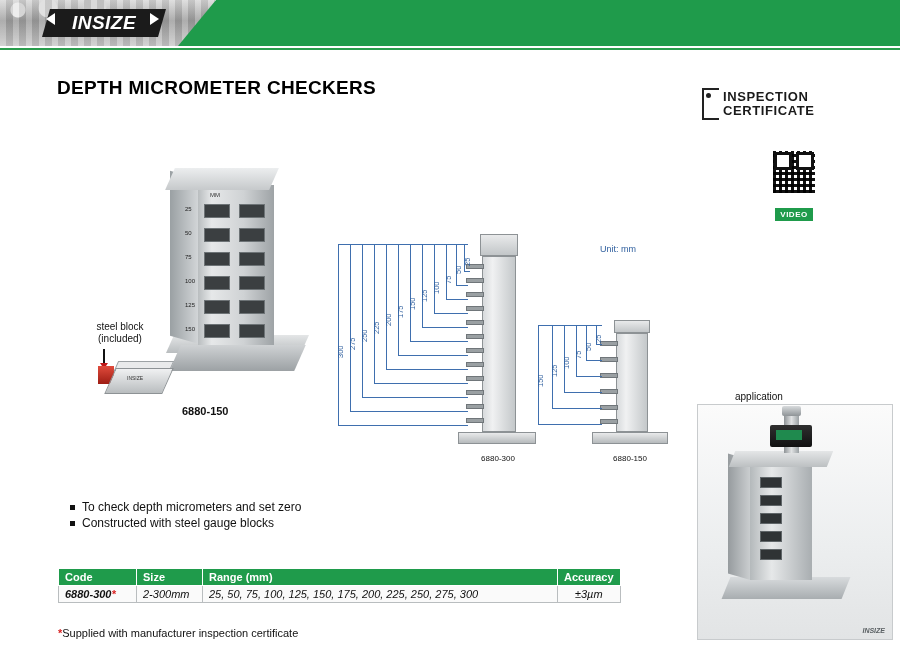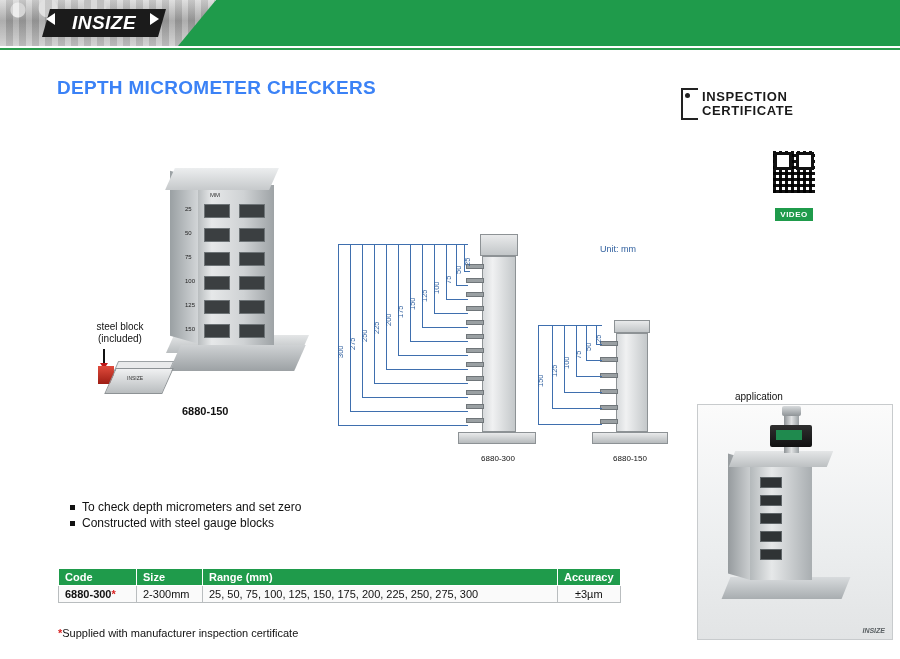--- a/index.html
+++ b/index.html
@@ -85,27 +85,27 @@
     background: #2a9c4d;
   }
 
   
   .page-title {
     position: absolute;
     left: 57px; top: 77px;
     font-size: 19px;
     font-weight: bold;
     letter-spacing: .3px;
-    color: #3b82f6;
+    color: #000000;
   }
 
   
   .cert-badge {
     position: absolute;
-    left: 681px; top: 88px;
+    left: 702px; top: 88px;
     width: 128px; height: 32px; padding-left: 28px;
   }
   .cert-bracket {
     position: absolute;
     left: 0; top: 0;
     width: 17px; height: 32px;
     border: 2px solid #222;
     border-right: none;
   }
   .cert-dot {
@@ -366,21 +366,21 @@
     padding: 2px 6px;
     border: 1px solid #ffffff;
     height: 17px;
   }
   .spec-table td {
     border: 1px solid #b9bdbf;
     padding: 2px 6px;
     height: 17px;
     background: #f2f2f2;
   }
-  .spec-table tr.alt td { background: #fafafa; }
+  .spec-table tr.alt td { background: #fafafa; font-style: italic; }
   .col-code { width: 78px; font-weight: bold; }
   .col-size { width: 66px; }
   .col-range { width: 355px; }
   .col-acc { width: 62px; text-align: center; }
   .star { color: #d81e1e; font-weight: bold; }
   .footnote {
     position: absolute; left: 58px; top: 627px;
     font-size: 11px; color: #111;
   }
 </style>

